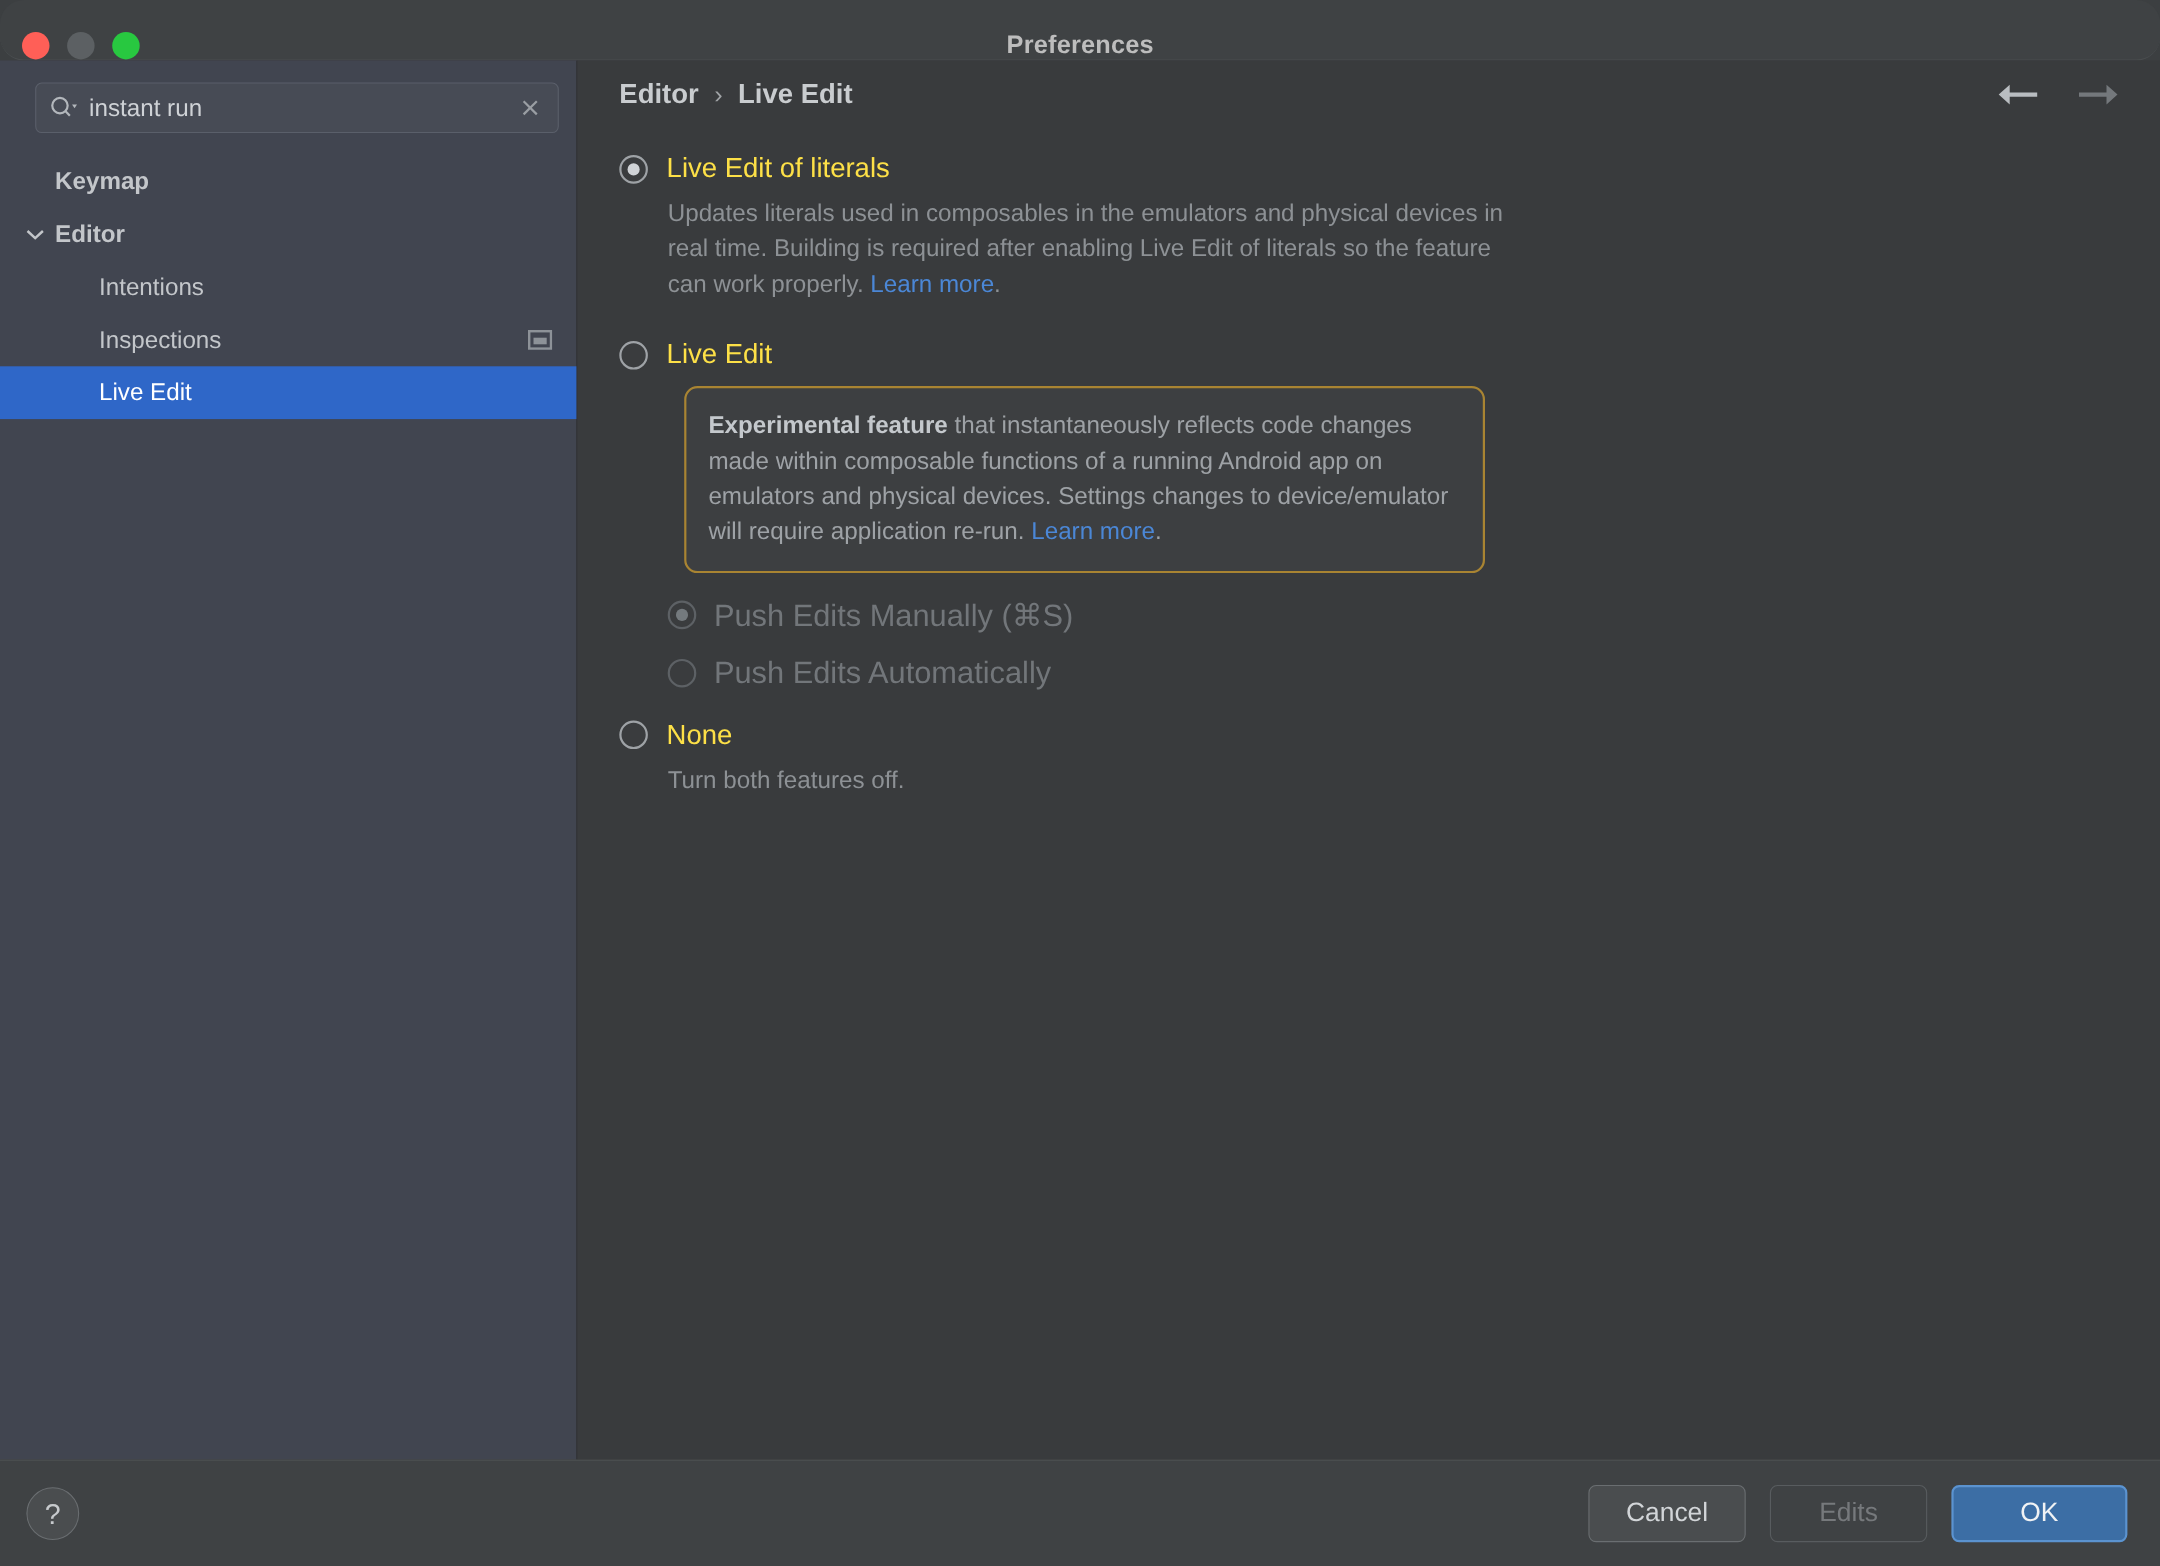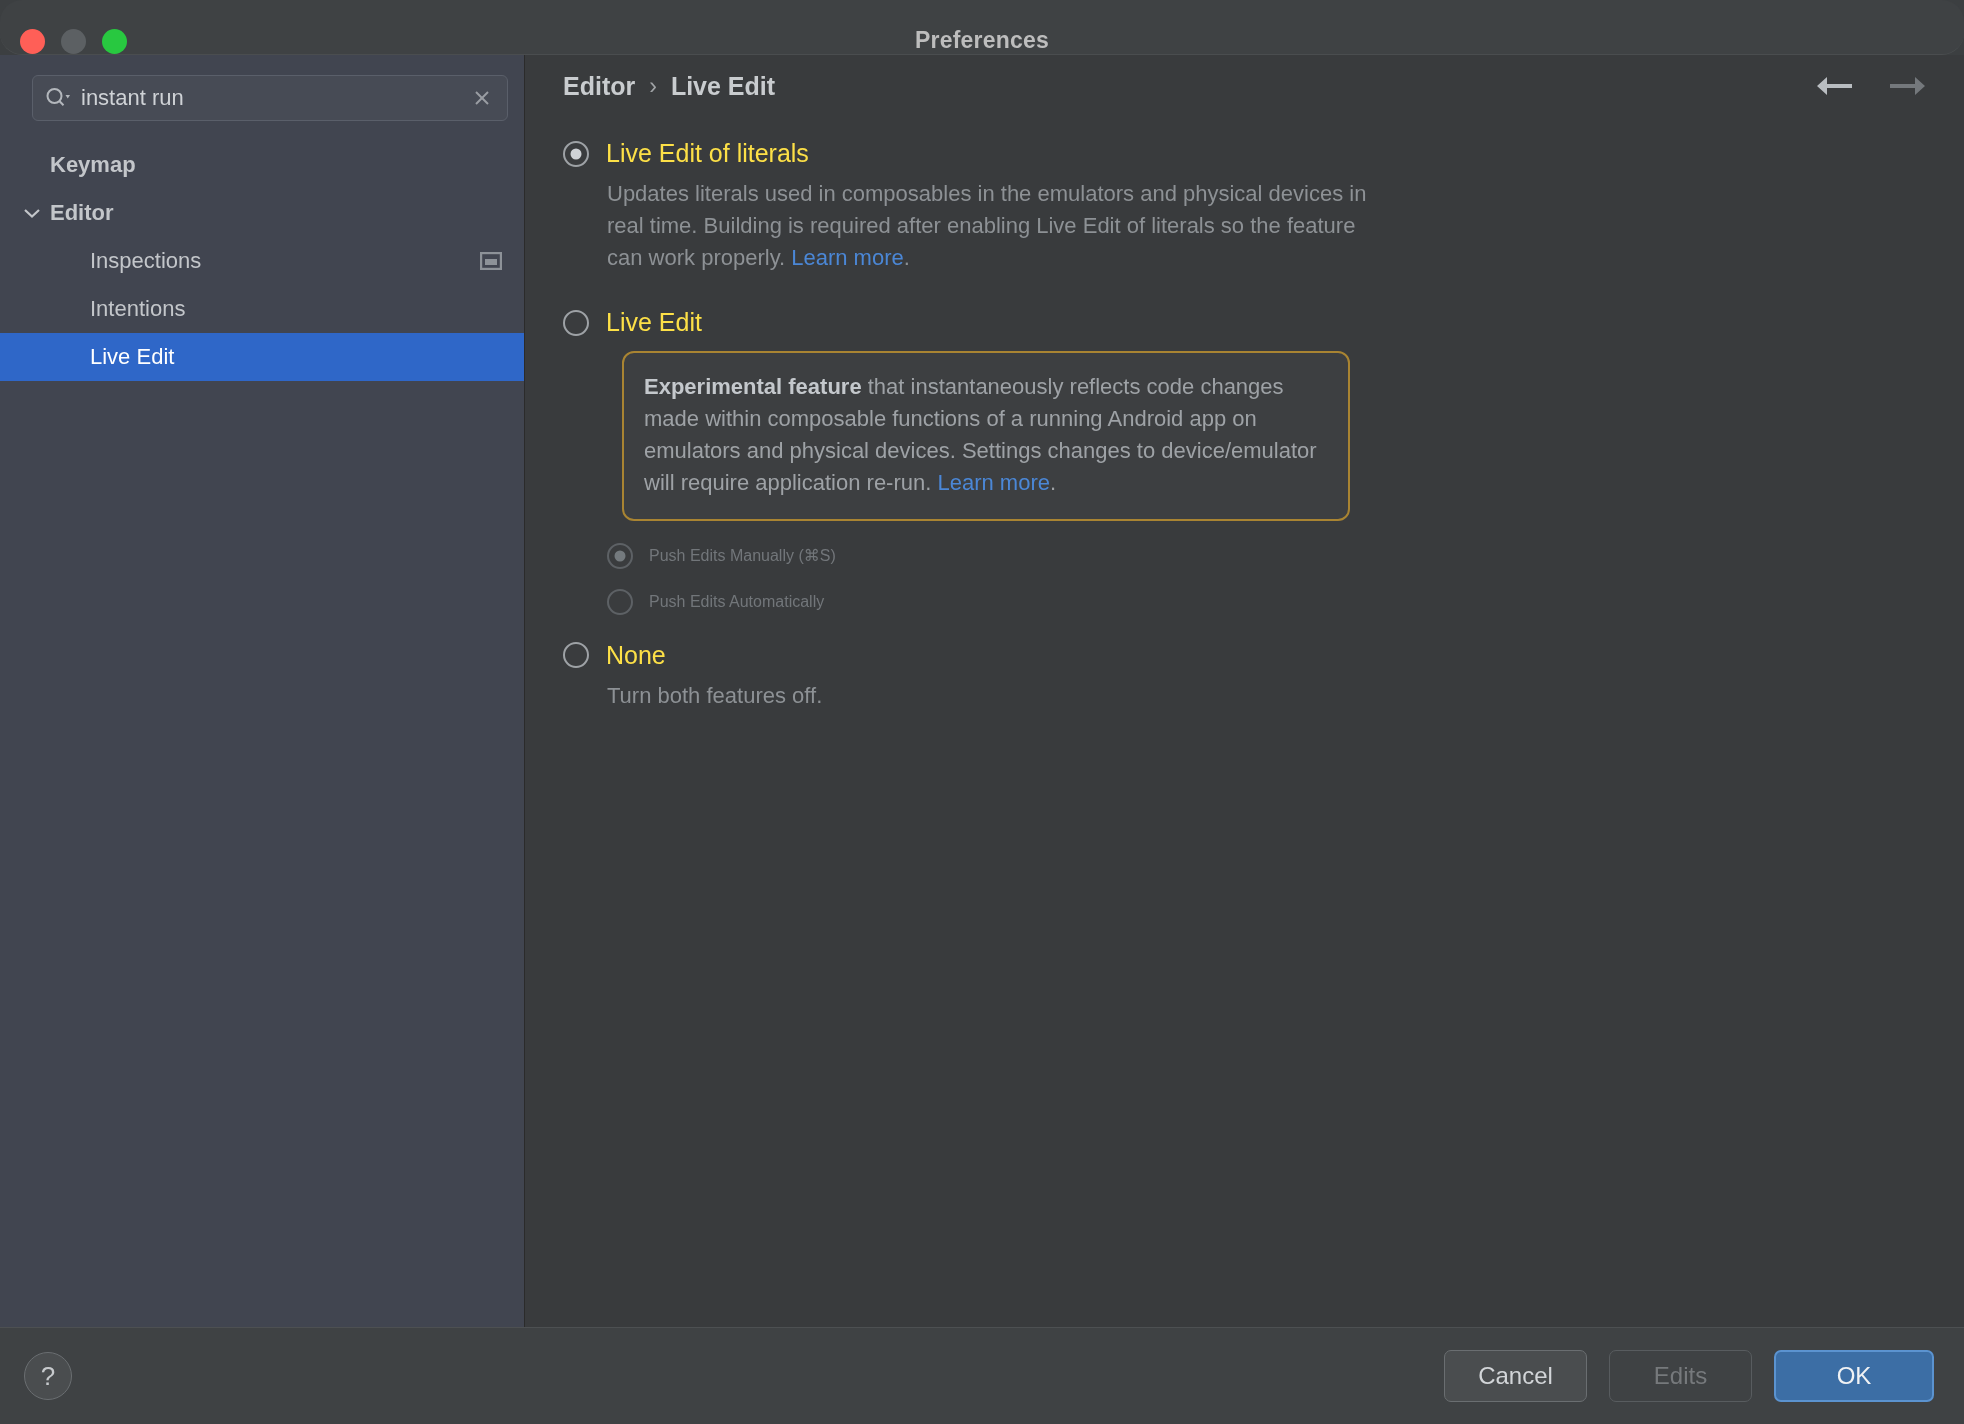--- a/index.html
+++ b/index.html
@@ -125,21 +125,21 @@
     background: #3d3f41;
     padding: 18px 22px 20px 20px;
   }
   .callout p {
     font-size: 22px; line-height: 1.45; color: #9ea2a6;
   }
   .callout b { color: #c4c8cc; font-weight: bold; }
 
   .suboptions { margin: 22px 0 0 44px; display: flex; flex-direction: column; gap: 20px; }
   .suboptions .opt-row { gap: 16px; }
-  .suboptions .opt-label { font-size: 16px; }
+  .suboptions .opt-label { font-size: 28px; }
 
   .spacer-lg { height: 34px; }
   .spacer-md { height: 26px; }
 
   
   .bottombar {
     height: 97px; min-height: 97px;
     background: #3f4244;
     border-top: 1px solid #4d5052;
     display: flex; align-items: center;
@@ -211,31 +211,31 @@
         <div class="tree-row lvl0">
           <span class="twisty">
             <svg width="20" height="14" viewBox="0 0 20 14">
               <polyline points="3,4 10,10.5 17,4" fill="none" stroke="#c3c6ca" stroke-width="2.2"></polyline>
             </svg>
           </span>
           <span class="label">Editor</span>
         </div>
 
         <div class="tree-row lvl1">
+          <span class="label">Intentions</span>
+        </div>
+
+        <div class="tree-row lvl1">
           <span class="label">Inspections</span>
           <span class="row-icon">
             <svg width="22" height="18" viewBox="0 0 22 18">
               <rect x="1" y="1" width="20" height="16" fill="none" stroke="#8d9298" stroke-width="2.4"></rect>
               <rect x="5" y="7" width="12" height="6" fill="#8d9298"></rect>
             </svg>
           </span>
-        </div>
-
-        <div class="tree-row lvl1">
-          <span class="label">Intentions</span>
         </div>
 
         <div class="tree-row lvl1 selected">
           <span class="label">Live Edit</span>
         </div>
 
       </div>
     </div>
 
     <div class="content">

